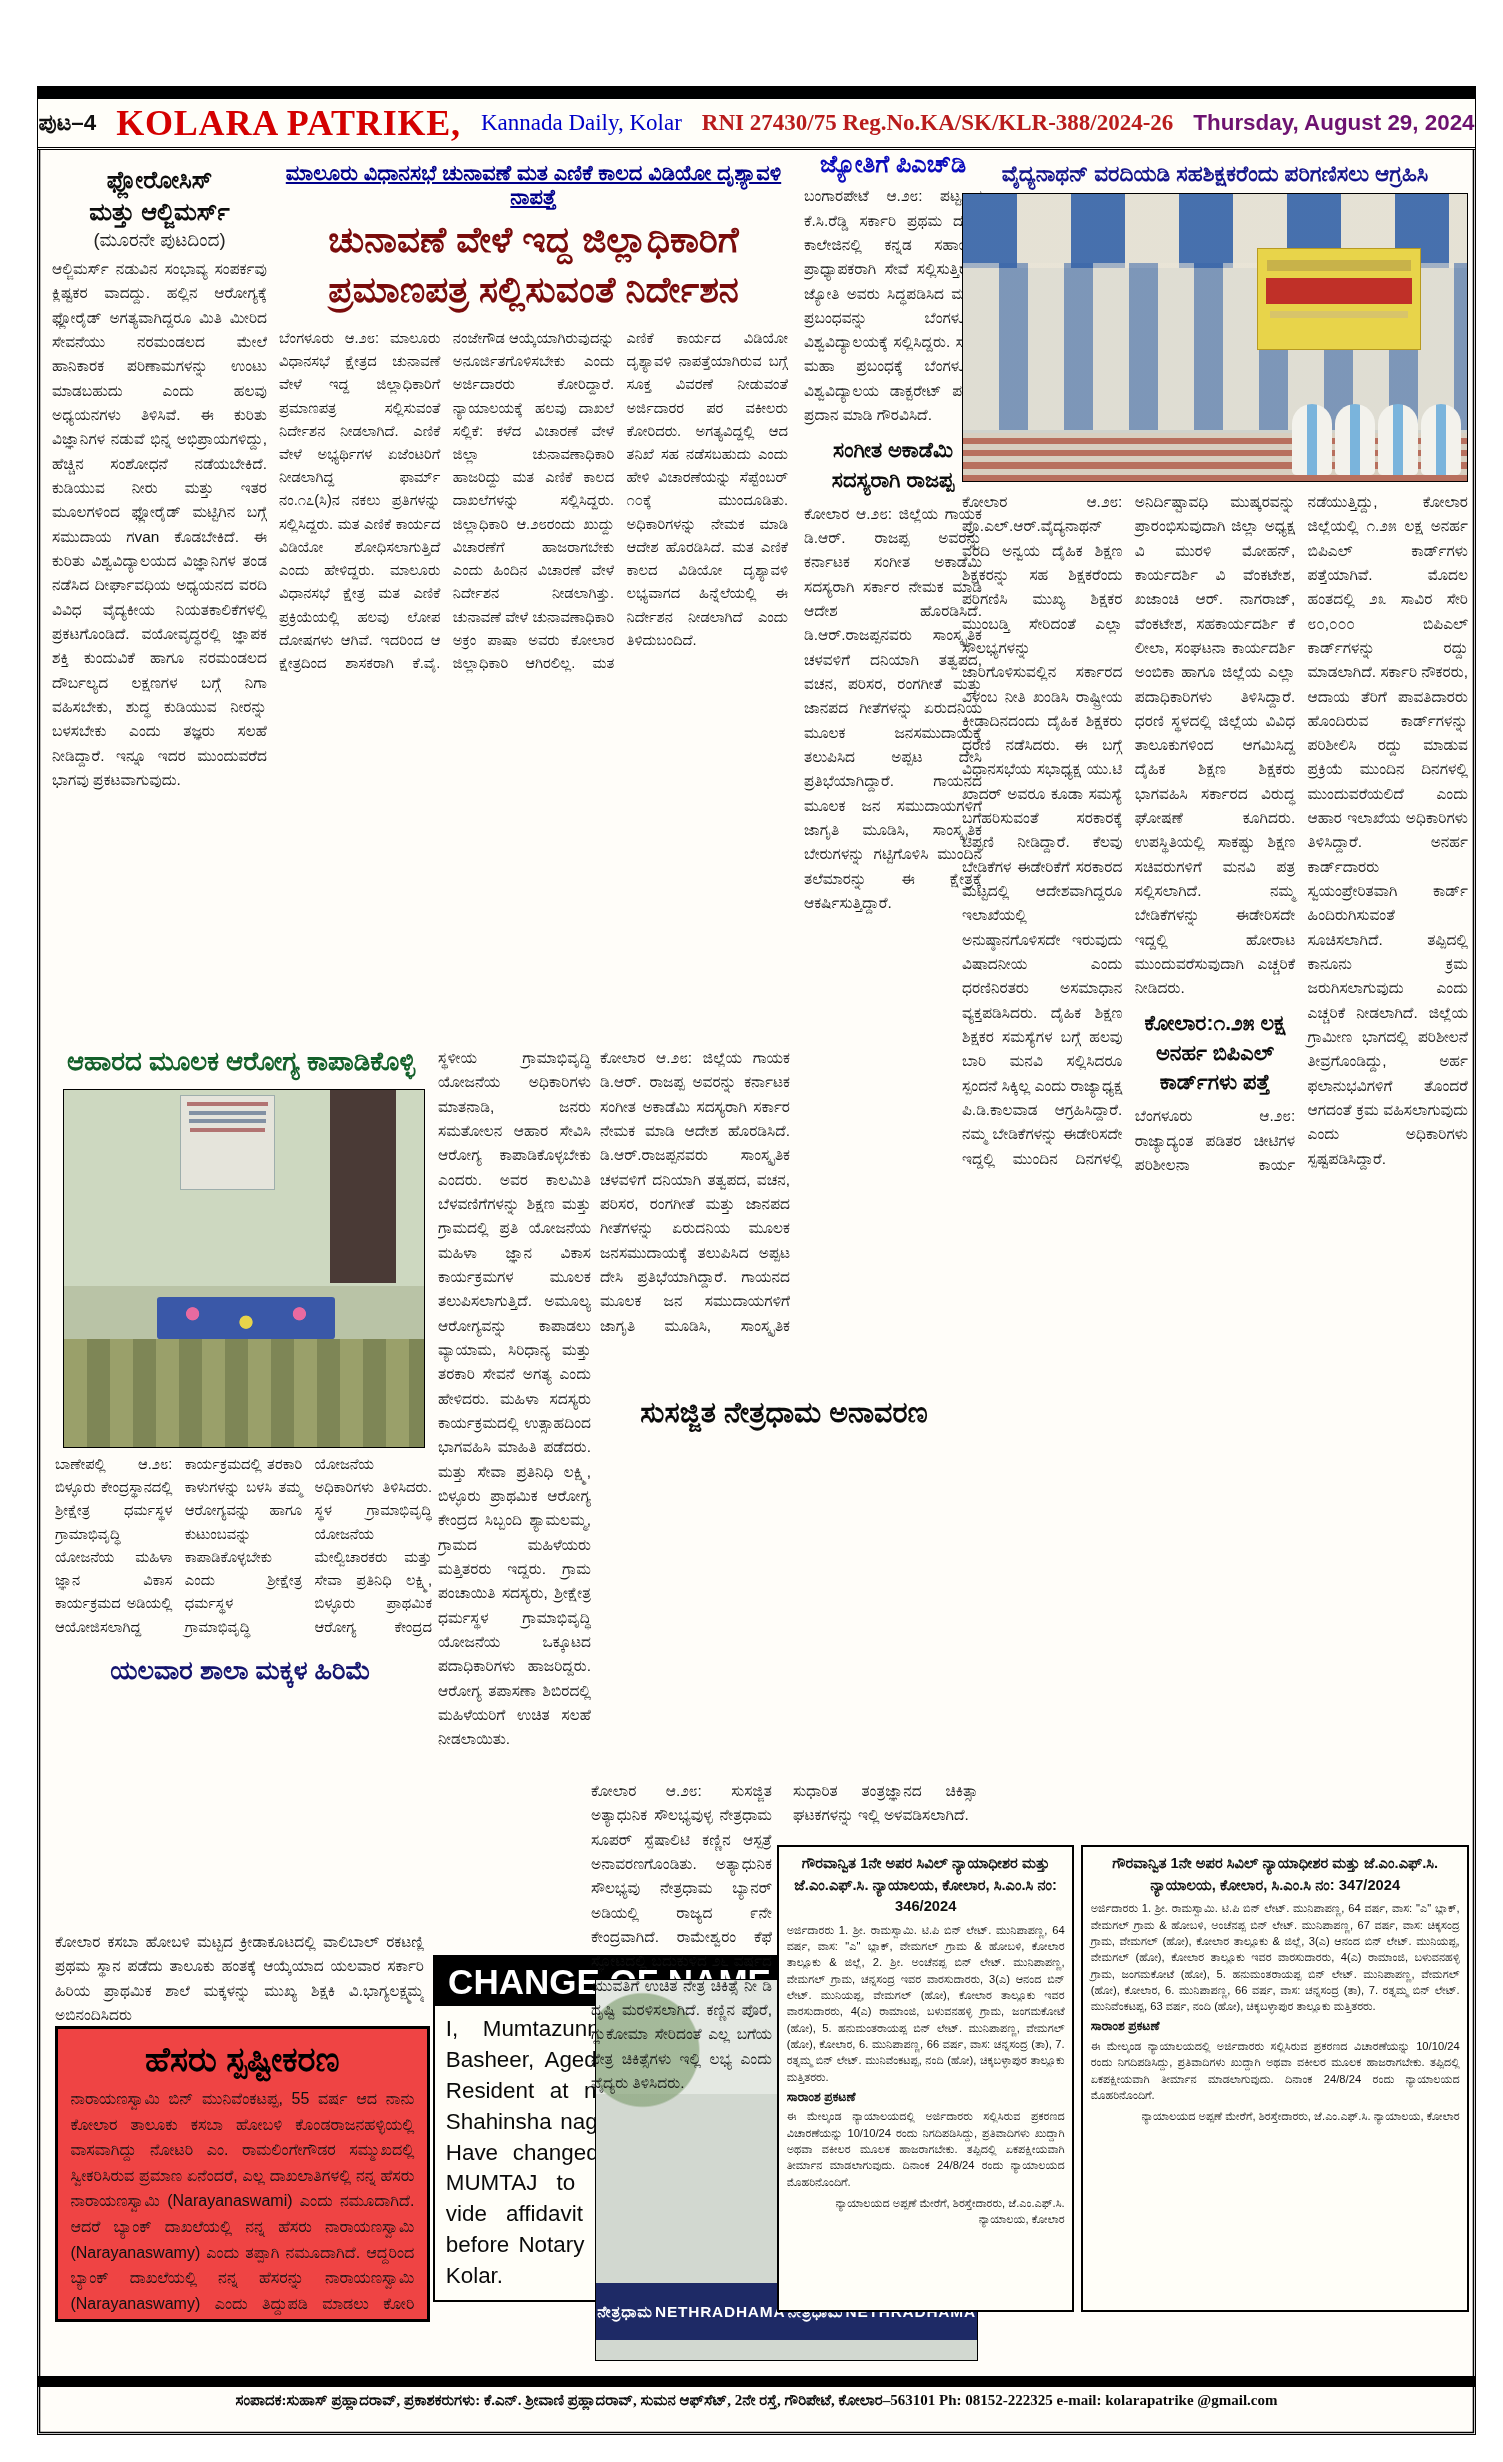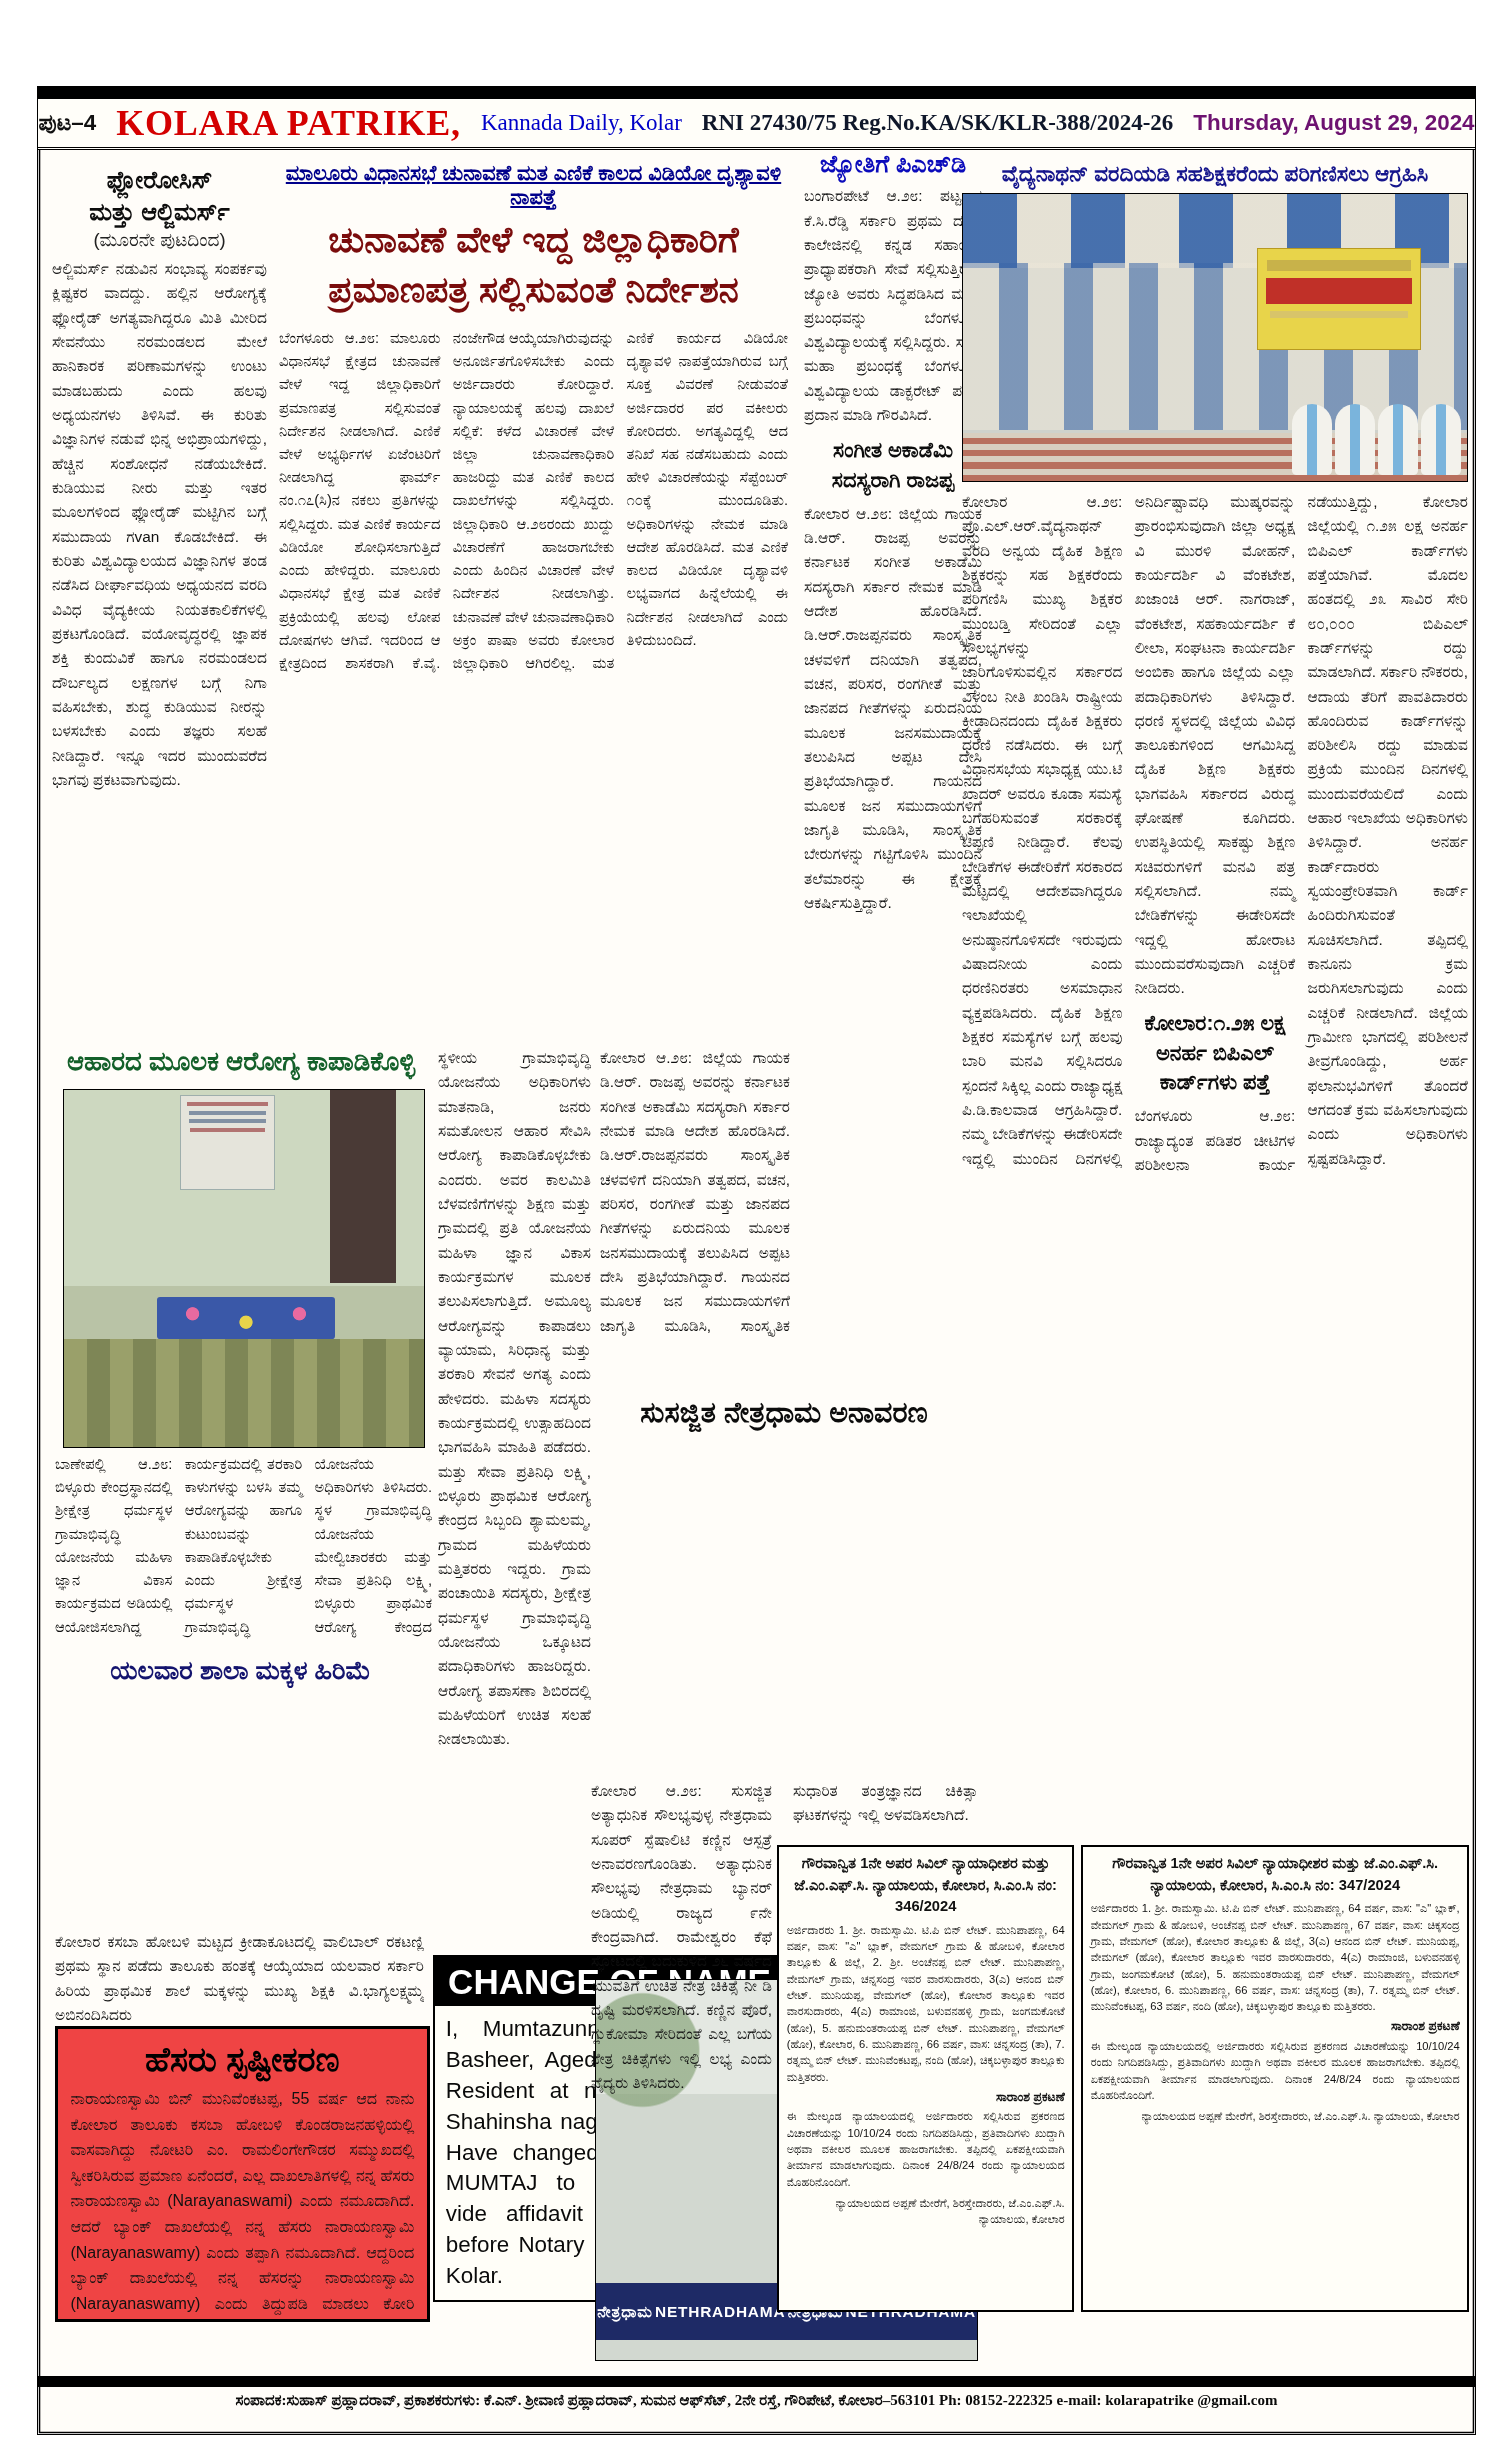--- a/index.html
+++ b/index.html
@@ -4,21 +4,21 @@
 <style>
   html,body{margin:0;padding:0;background:#ffffff;}
   body{width:1504px;height:2462px;position:relative;font-family:"Liberation Sans",sans-serif;color:#111;}
   .page{position:absolute;left:37px;top:86px;width:1437px;height:2347px;background:#fffdf9;border:1.5px solid #000;box-shadow:0 0 0 0.8px #fff inset,0 0 0 2.3px #000 inset;}
   .abs{position:absolute;}
   .topbar{left:0;top:0;width:1437px;height:12.4px;background:#000;}
   .masthead{left:0;top:12.4px;width:1437px;height:48px;display:flex;align-items:center;justify-content:center;gap:20px;border-bottom:3.1px double #000;background:#fffef9;white-space:nowrap;}
   .mh-page{font-size:22.4px;font-weight:bold;color:#111;}
   .mh-title{font-family:"Liberation Serif",serif;font-size:36px;font-weight:bold;color:#d40000;letter-spacing:0.8px;}
   .mh-sub{font-family:"Liberation Serif",serif;font-size:23px;color:#0000c8;}
-  .mh-rni{font-family:"Liberation Serif",serif;font-size:23px;font-weight:bold;color:#0f172a;}
+  .mh-rni{font-family:"Liberation Serif",serif;font-size:23px;font-weight:bold;color:#b91c1c;}
   .mh-date{font-size:22.4px;font-weight:bold;color:#6d1270;}
   .kn{text-align:justify;line-height:1.58;word-break:break-word;}
   .body20{font-size:15.4px;}
   .body19{font-size:14.7px;}
   .ovh{overflow:hidden;}
   .ctr{text-align:center;}
   .cols3{column-count:3;column-gap:12.4px;}
   .h-fluo{font-size:24px;font-weight:bold;line-height:1.35;color:#0d0d0d;}
   .note{font-size:18.5px;color:#222;}
   .kicker-main{font-size:21px;font-weight:bold;color:#00008b;text-decoration:underline;}
@@ -39,21 +39,21 @@
   .sitfig .bd{width:var(--w,63px);height:var(--h,68px);background:var(--c,#999);border-radius:32px 32px 9.3px 9.3px;}
   .chair{display:inline-block;width:40px;height:71px;margin:0 1.5px;background:linear-gradient(90deg,#f3f2ec 0 38%,#7ab4dc 38% 62%,#f3f2ec 62% 100%);border-radius:20px 20px 4.6px 4.6px;vertical-align:bottom;}
   .box-name{border:3.1px solid #000;background:#ef4444;padding:10.8px 12.4px 7.7px;}
   .h-namebox{font-size:34px;font-weight:bold;color:#000;}
   .conbox{border:2.3px solid #000;background:#fffef8;}
   .con-head{background:#000;color:#fff;font-size:35px;font-weight:bold;text-align:center;padding:4.6px 0;}
   .con-body{font-size:22.4px;line-height:1.38;text-align:justify;padding:7.7px 10.8px;color:#0a0a0a;}
   .legal{border:2.3px solid #000;background:#fffef8;padding:6.2px 7.7px;}
   .legal-h{font-size:14.7px;font-weight:bold;text-align:center;line-height:1.45;border-bottom:0;}
   .legal-b{font-size:11.2px;line-height:1.46;text-align:justify;margin-top:4.6px;}
-  .legal-sub{font-size:12.4px;font-weight:bold;text-align:right;margin:4.6px 0 1.5px;}
+  .legal-sub{font-size:12.4px;font-weight:bold;text-align:left;margin:4.6px 0 1.5px;}
   .legal-c{font-size:11.2px;text-align:right;line-height:1.5;margin-top:4.6px;}
   .footerbar{left:0;top:2289px;width:1437px;height:10.8px;background:#000;}
   .footertext{left:0;top:2305px;width:1437px;text-align:center;font-size:15px;font-weight:bold;font-family:"Liberation Serif",serif;color:#0a0a0a;}
   .ribbon{position:absolute;left:0;right:0;bottom:20px;height:57px;background:#1e2a66;color:#fff;display:flex;align-items:center;justify-content:space-around;font-weight:bold;letter-spacing:0.8px;}
   .ribbon span{font-size:15.4px;}
 </style>
 </head>
 <body>
 
 <div class="page">

